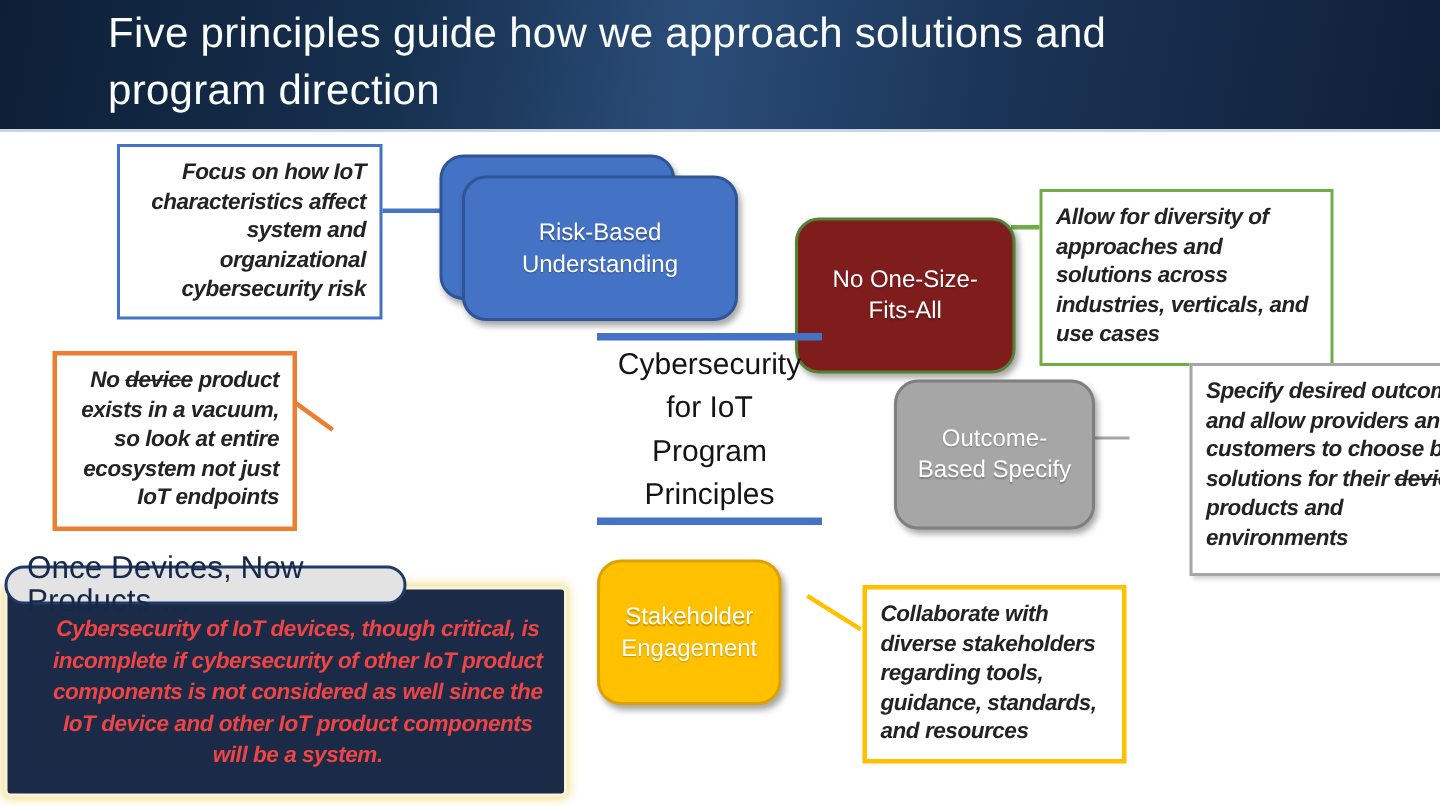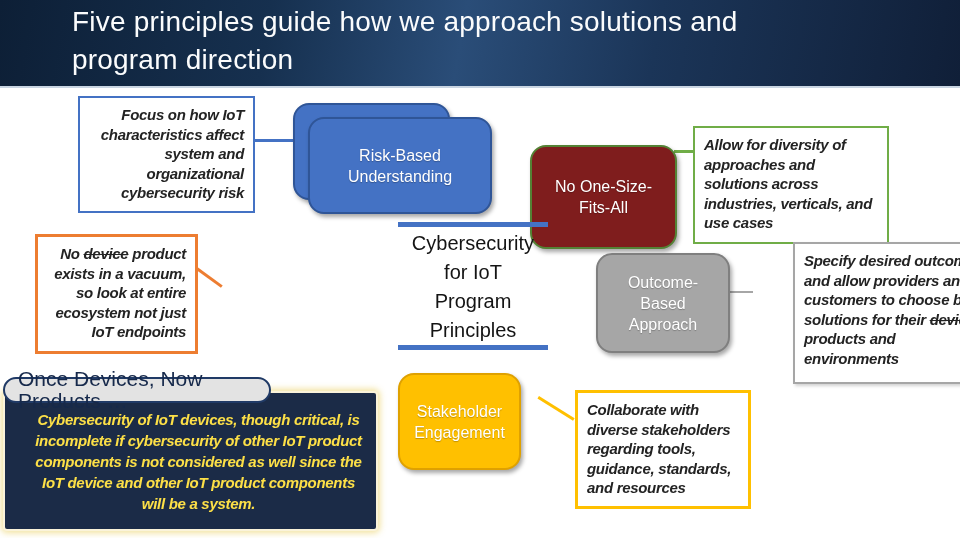--- a/index.html
+++ b/index.html
@@ -60,21 +60,21 @@
   .conn-outcome{left:729px;top:291px;width:24px;border-top:2px solid #a6a6a6;}
   .conn-stake{left:539px;top:396px;width:42px;border-top:3px solid #ffc000;transform:rotate(32deg);transform-origin:0 0;}
   
   .footnote{
     position:absolute;left:3px;top:391px;width:375px;height:140px;box-sizing:border-box;
     background:#1b2b47;border:2px solid #faf3da;border-radius:4px;
     box-shadow:0 0 6px 2px rgba(240,221,140,.85);
   }
   .footnote-text{
     position:absolute;left:24px;right:8px;top:16px;
-    color:#fde047;font-style:italic;font-weight:700;
+    color:#ef4444;font-style:italic;font-weight:700;
     font-size:15px;line-height:21px;letter-spacing:-0.3px;text-align:center;
   }
   .footnote-badge{
     position:absolute;left:3px;top:377px;width:268px;height:26px;box-sizing:border-box;
     background:#e3e3e3;border:2px solid #203a66;border-radius:14px;
     display:flex;align-items:center;padding-left:13px;z-index:5;
     color:#16294b;font-size:21px;line-height:22px;
   }
 </style>
 </head>
@@ -117,21 +117,21 @@
   <div class="pbox pbox-risk">
     <span>Risk-Based Understanding</span>
   </div>
 
   <div class="pbox pbox-nosize">
     <span>No One-Size-Fits-All</span>
   </div>
 
 
   <div class="pbox pbox-outcome">
-    <span>Outcome-Based Approach</span>
+    <span>Outcome-Based Specify</span>
   </div>
 
   <div class="pbox pbox-stake">
     <span>Stakeholder Engagement</span>
   </div>
 
   <div class="hub-bar hub-bar-top"></div>
   <div class="hub-label">Cybersecurity
 for IoT
 Program

